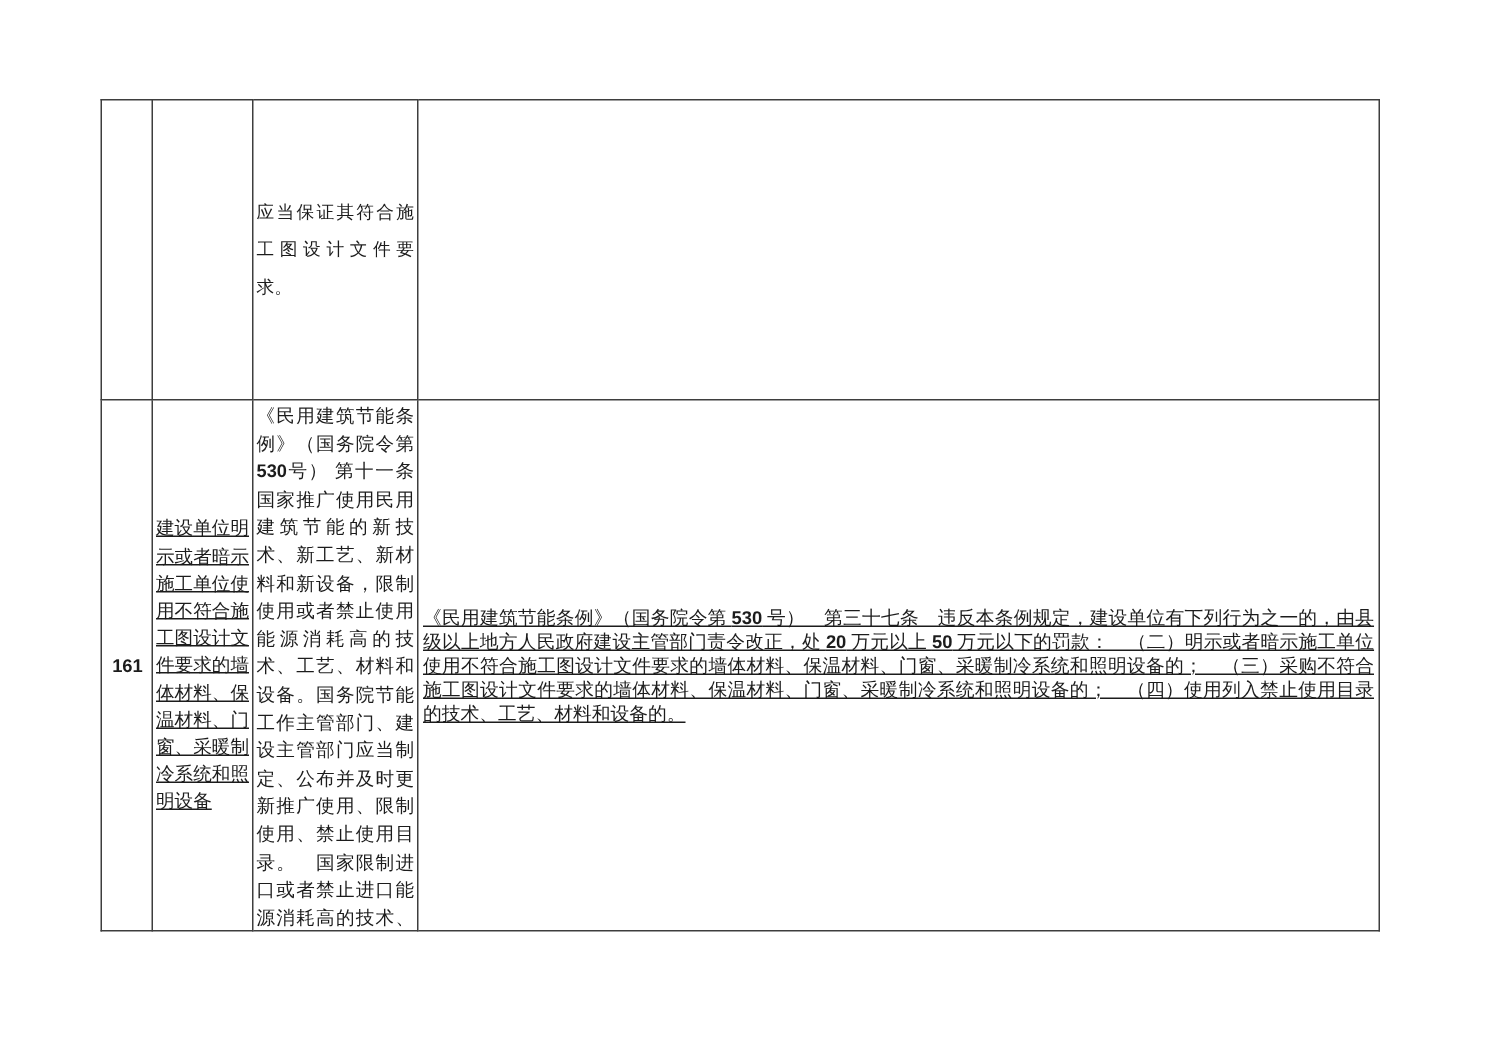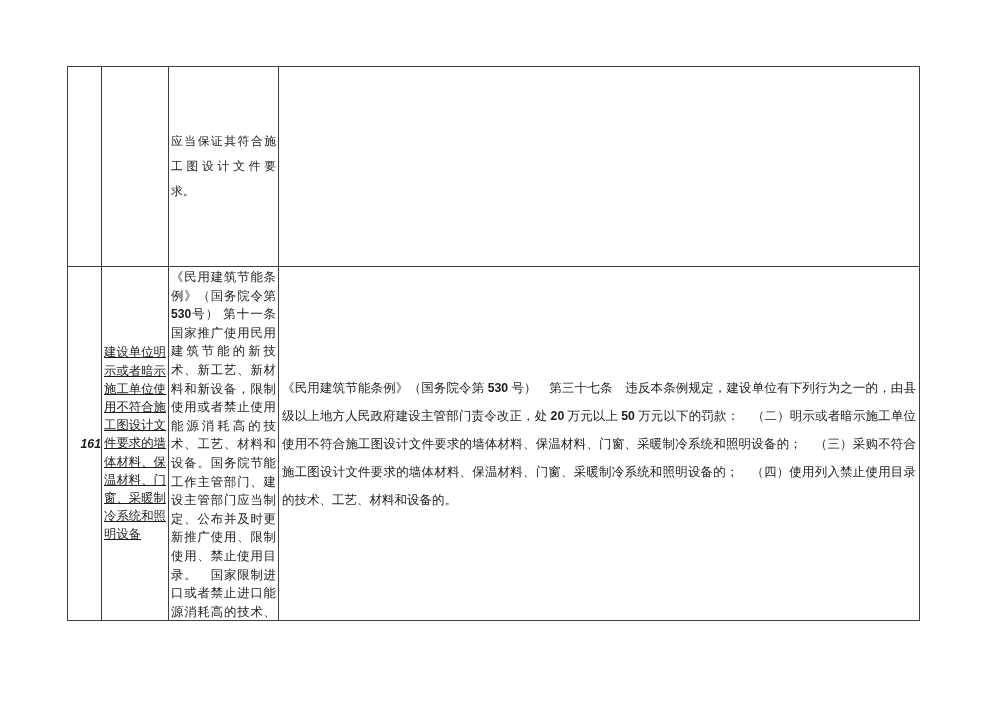--- a/index.html
+++ b/index.html
@@ -41,22 +41,21 @@
 
   .cellbox { padding: 1px 2px; }
 
   
   td.c-num { vertical-align: middle; }
   td.c-num .cellbox {
     font-family: "Liberation Sans", "DejaVu Sans", sans-serif;
     font-weight: 600;
     font-size: 12.5px;
     padding: 0 0 0 1px;
-    text-align: right;
-    font-style: italic;
+    text-align: center;
   }
   
   td.c-violation .cellbox {
     font-size: 12.4px;
     line-height: 18.2px;
     text-align: justify;
     text-decoration: underline;
   }
   
   td.c-basis { vertical-align: top; }
@@ -68,23 +67,24 @@
   tr.row-161 td.c-basis .cellbox {
     font-size: 12.4px;
     line-height: 18.6px;
     text-align: justify;
     height: 351px;
     overflow: hidden;
   }
   
   td.c-penalty .cellbox {
     font-size: 12.5px;
-    line-height: 28px;
+    line-height: 16px;
     text-align: justify;
     padding: 1px 3px;
+    text-decoration: underline;
   }
   
   .num {
     font-family: "Liberation Sans", "DejaVu Sans", sans-serif;
     font-weight: 600;
     font-size: 0.98em;
   }
 </style>
 </head>
 <body>

